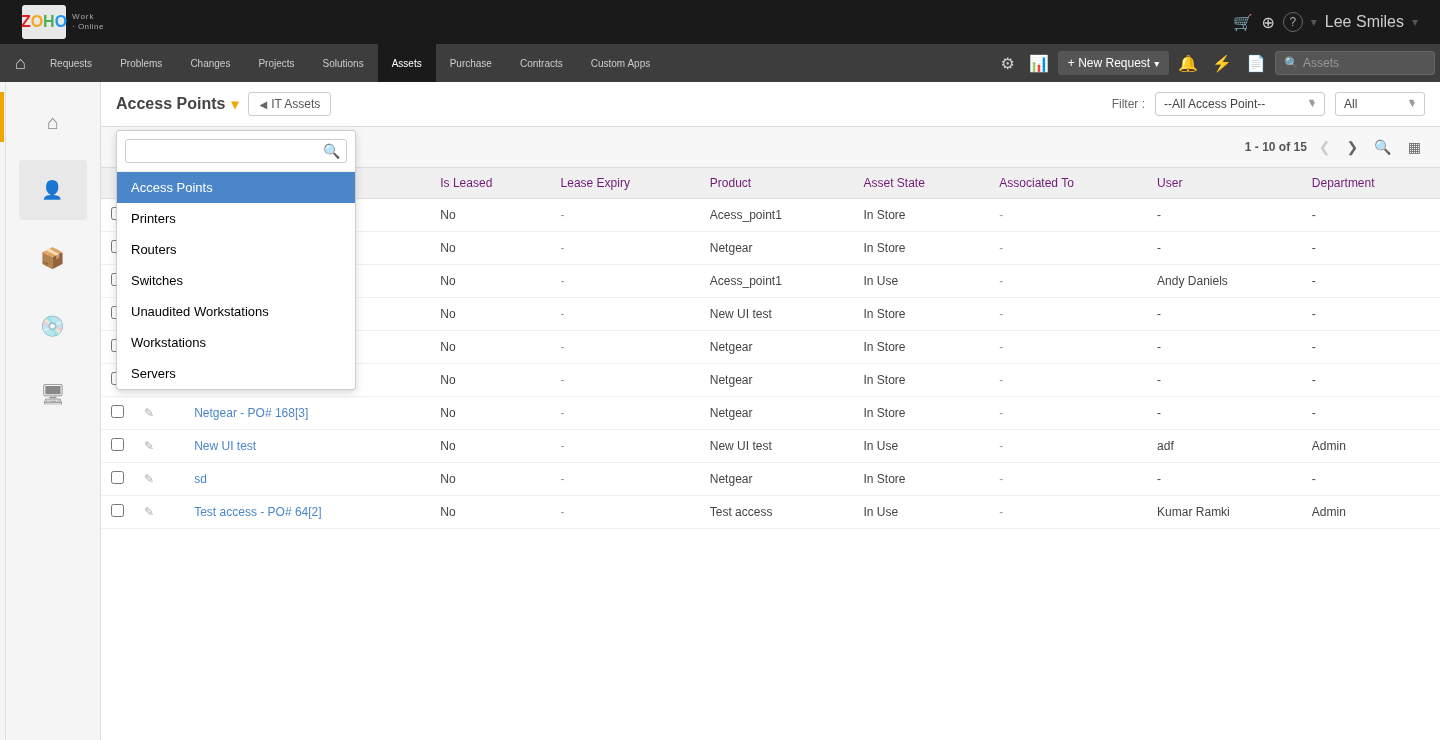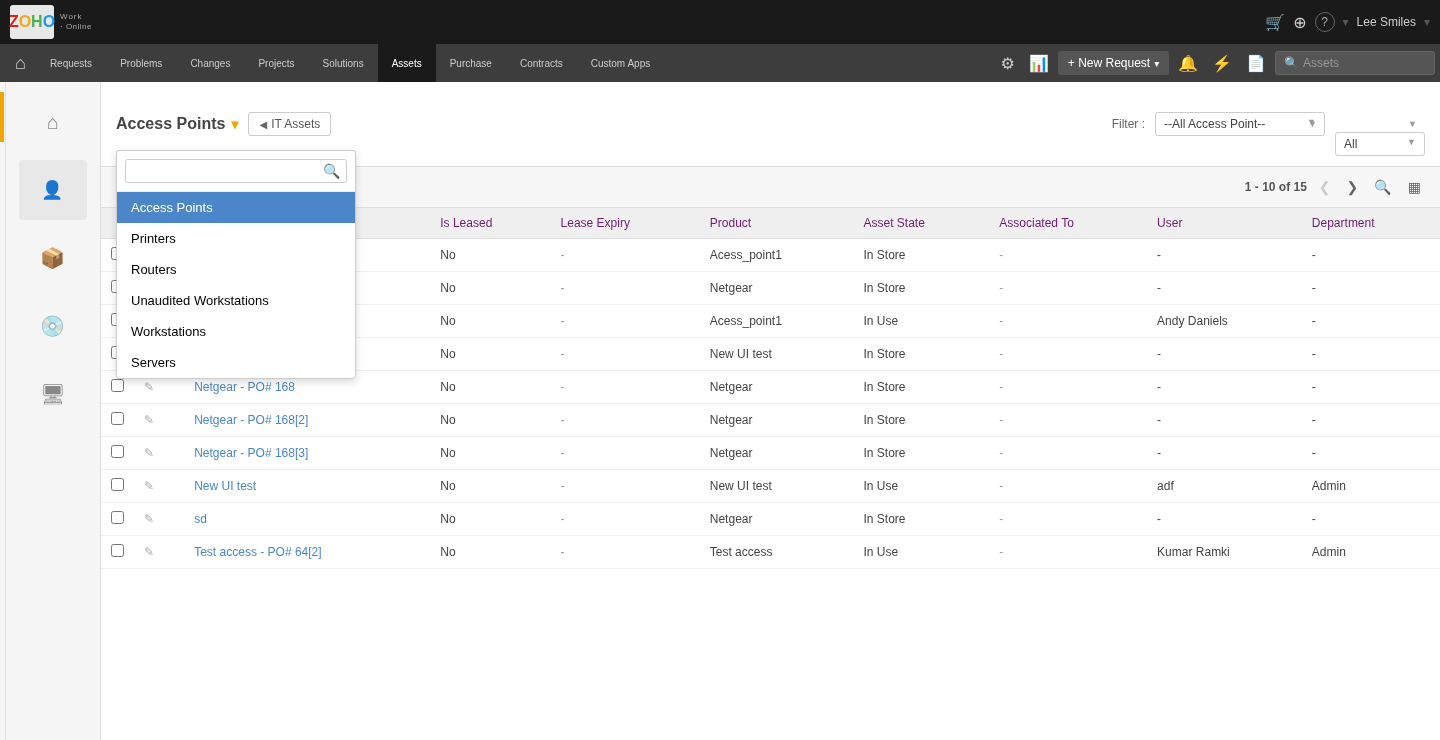--- a/index.html
+++ b/index.html
@@ -1,27 +1,27 @@
 <!DOCTYPE html>
 <html><head>
   <meta charset="utf-8">
   <style>
     * { margin: 0; padding: 0; box-sizing: border-box; }
     body { font-family: Arial, sans-serif; font-size: 12px; background: #f0f0f0; width: 1440px; height: 740px; overflow: hidden; }
 
     
-    .top-bar { background: #1a1a1a; height: 44px; display: flex; align-items: center; justify-content: space-between; padding: 0 10px; }
+    .top-bar { background: #1a1a1a; height: 44px; display: flex; align-items: center; justify-content: space-between; padding: 0 22px; }
     .top-bar-left { display: flex; align-items: center; gap: 0; }
     .zoho-logo { display: flex; align-items: center; gap: 4px; margin-right: 20px; }
     .zoho-logo-box { width: 44px; height: 34px; background: #e8e8e8; border-radius: 3px; display: flex; align-items: center; justify-content: center; font-weight: bold; font-size: 14px; }
     .zoho-logo-box span { color: #e02020; font-size: 16px; font-weight: 900; }
 
     .top-bar-right { display: flex; align-items: center; gap: 8px; color: #ccc; font-size: 12px; }
     .top-bar-icon { color: #ccc; cursor: pointer; font-size: 16px; }
-    .user-name { color: #ccc; font-size: 12px; cursor: pointer; }
+    .user-name { color: #ccc; font-size: 16px; cursor: pointer; }
 
     
     .nav-bar { background: #3d3d3d; height: 38px; display: flex; align-items: center; padding: 0 5px; }
     .nav-item { color: #ccc; padding: 0 14px; height: 38px; display: flex; align-items: center; cursor: pointer; font-size: 10px; white-space: nowrap; }
     .nav-item.active { background: #1a1a1a; color: #fff; }
     .nav-right { margin-left: auto; display: flex; align-items: center; gap: 4px; }
     .new-request-btn { background: #555; color: #fff; padding: 5px 10px; border-radius: 3px; cursor: pointer; font-size: 12px; display: flex; align-items: center; gap: 4px; border: none; }
     .nav-icon-btn { color: #ccc; background: none; border: none; cursor: pointer; font-size: 16px; padding: 5px; }
     .search-box { background: #555; border: none; color: #ccc; padding: 4px 8px; border-radius: 3px; font-size: 12px; width: 160px; display: flex; align-items: center; gap: 6px; }
     .search-box input { background: none; border: none; color: #ccc; outline: none; font-size: 12px; width: 110px; }
@@ -163,40 +163,41 @@
         </div>
 
         <div class="dropdown-menu" style="position:absolute;top:38px;left:0;">
           <div class="dropdown-search">
             <input type="text" style="flex: 1 1 0%; border: 1px solid rgb(204, 204, 204); border-radius: 3px; padding: 4px 28px 4px 8px; font-size: 12px; outline: none; width: 100%;">
             <span style="color:#999;font-size:14px;position:absolute;right:14px;">🔍</span>
           </div>
           <div class="dropdown-item selected">Access Points</div>
           <div class="dropdown-item">Printers</div>
           <div class="dropdown-item">Routers</div>
+          <div class="dropdown-item">Switches</div>
           <div class="dropdown-item">Unaudited Workstations</div>
           <div class="dropdown-item">Workstations</div>
           <div class="dropdown-item">Servers</div>
         </div>
 
         <button class="it-assets-btn">
           <span style="color:#666;font-size:10px;">◀</span>
           <span>IT Assets</span>
         </button>
       </div>
       <div class="content-header-right">
         <span class="filter-label">Filter :</span>
         <div class="filter-select-wrapper">
           <div style="border:1px solid #ccc;background:#fff;padding:4px 24px 4px 8px;border-radius:3px;font-size:12px;color:#444;cursor:pointer;min-width:170px;position:relative;">
             <span>--All Access Point--</span>
             <span style="position:absolute;right:8px;font-size:9px;color:#999;">▼</span>
           </div>
         </div>
         <div class="filter-select-wrapper">
-          <div style="border:1px solid #ccc;background:#fff;padding:4px 24px 4px 8px;border-radius:3px;font-size:12px;color:#444;cursor:pointer;min-width:90px;position:relative;margin-top:40px;">
+          <div style="border:1px solid #ccc;background:#fff;padding:4px 24px 4px 8px;border-radius:3px;font-size:12px;color:#444;cursor:pointer;min-width:90px;position:relative;">
             <span>All</span>
             <span style="position:absolute;right:8px;font-size:9px;color:#999;">▼</span>
           </div>
         </div>
       </div>
     </div>
 
     <div class="toolbar">
       <div class="toolbar-left">
         <button class="toolbar-btn">t from CSV</button>

